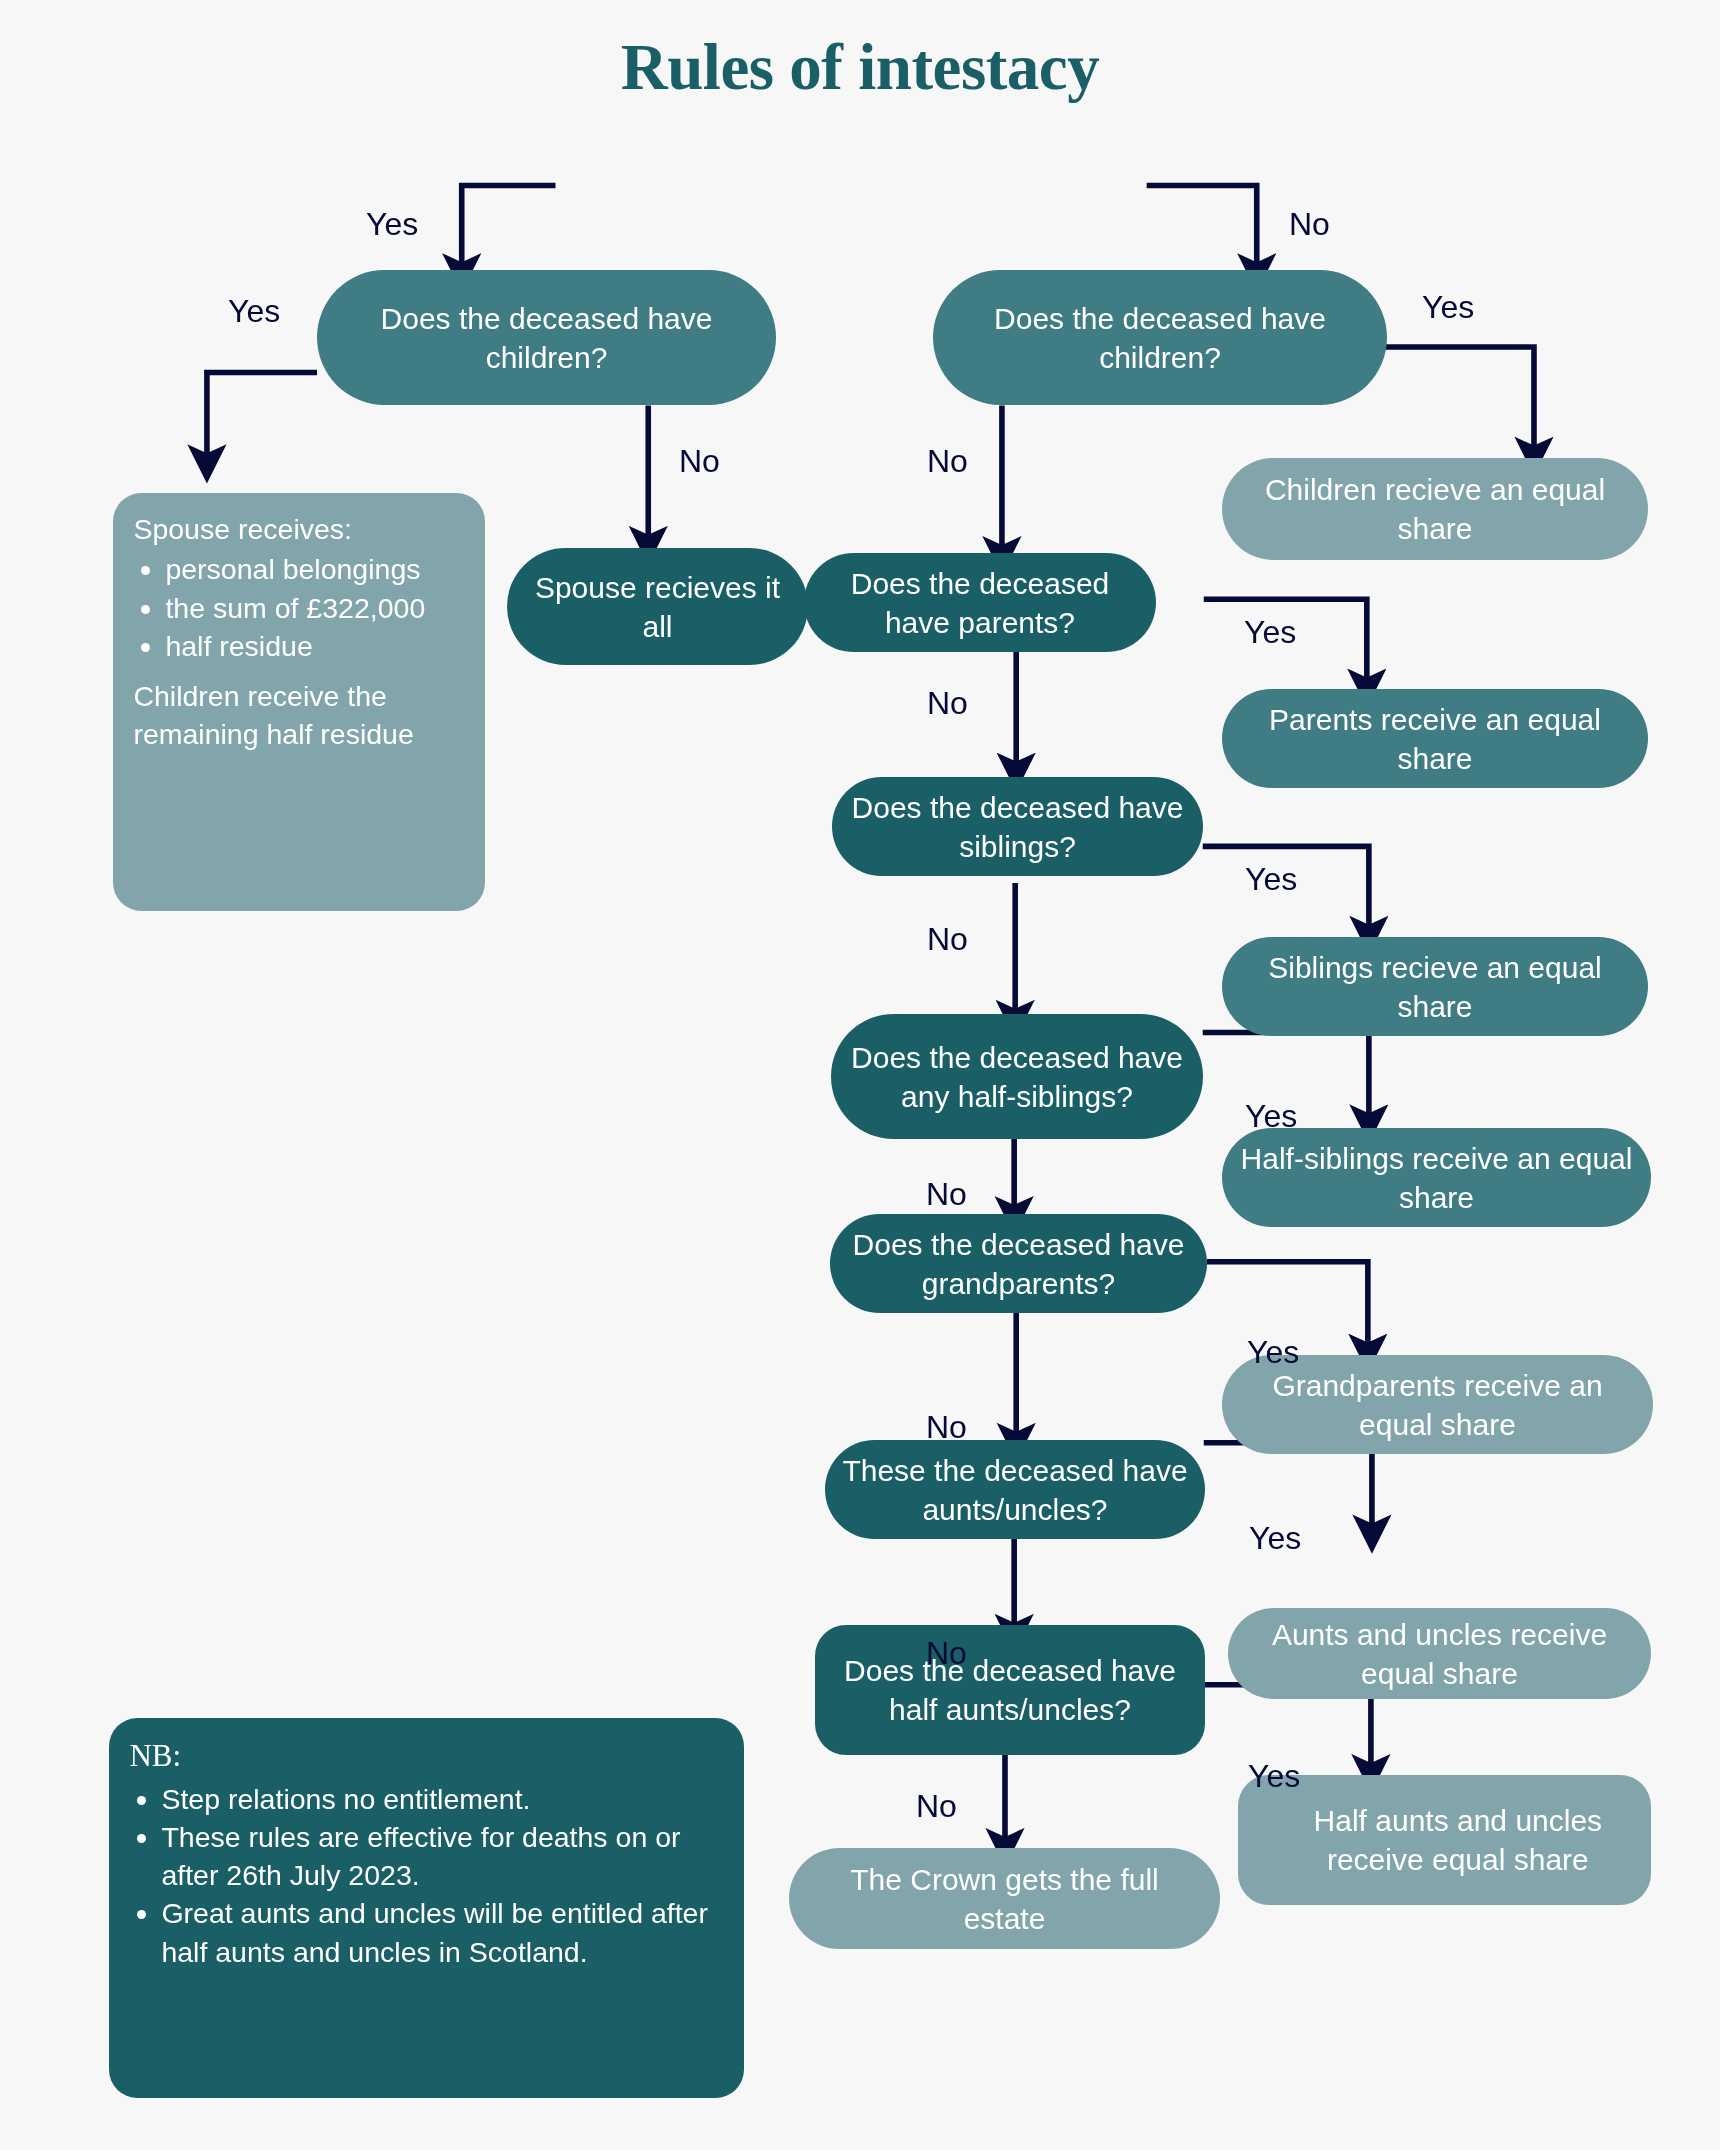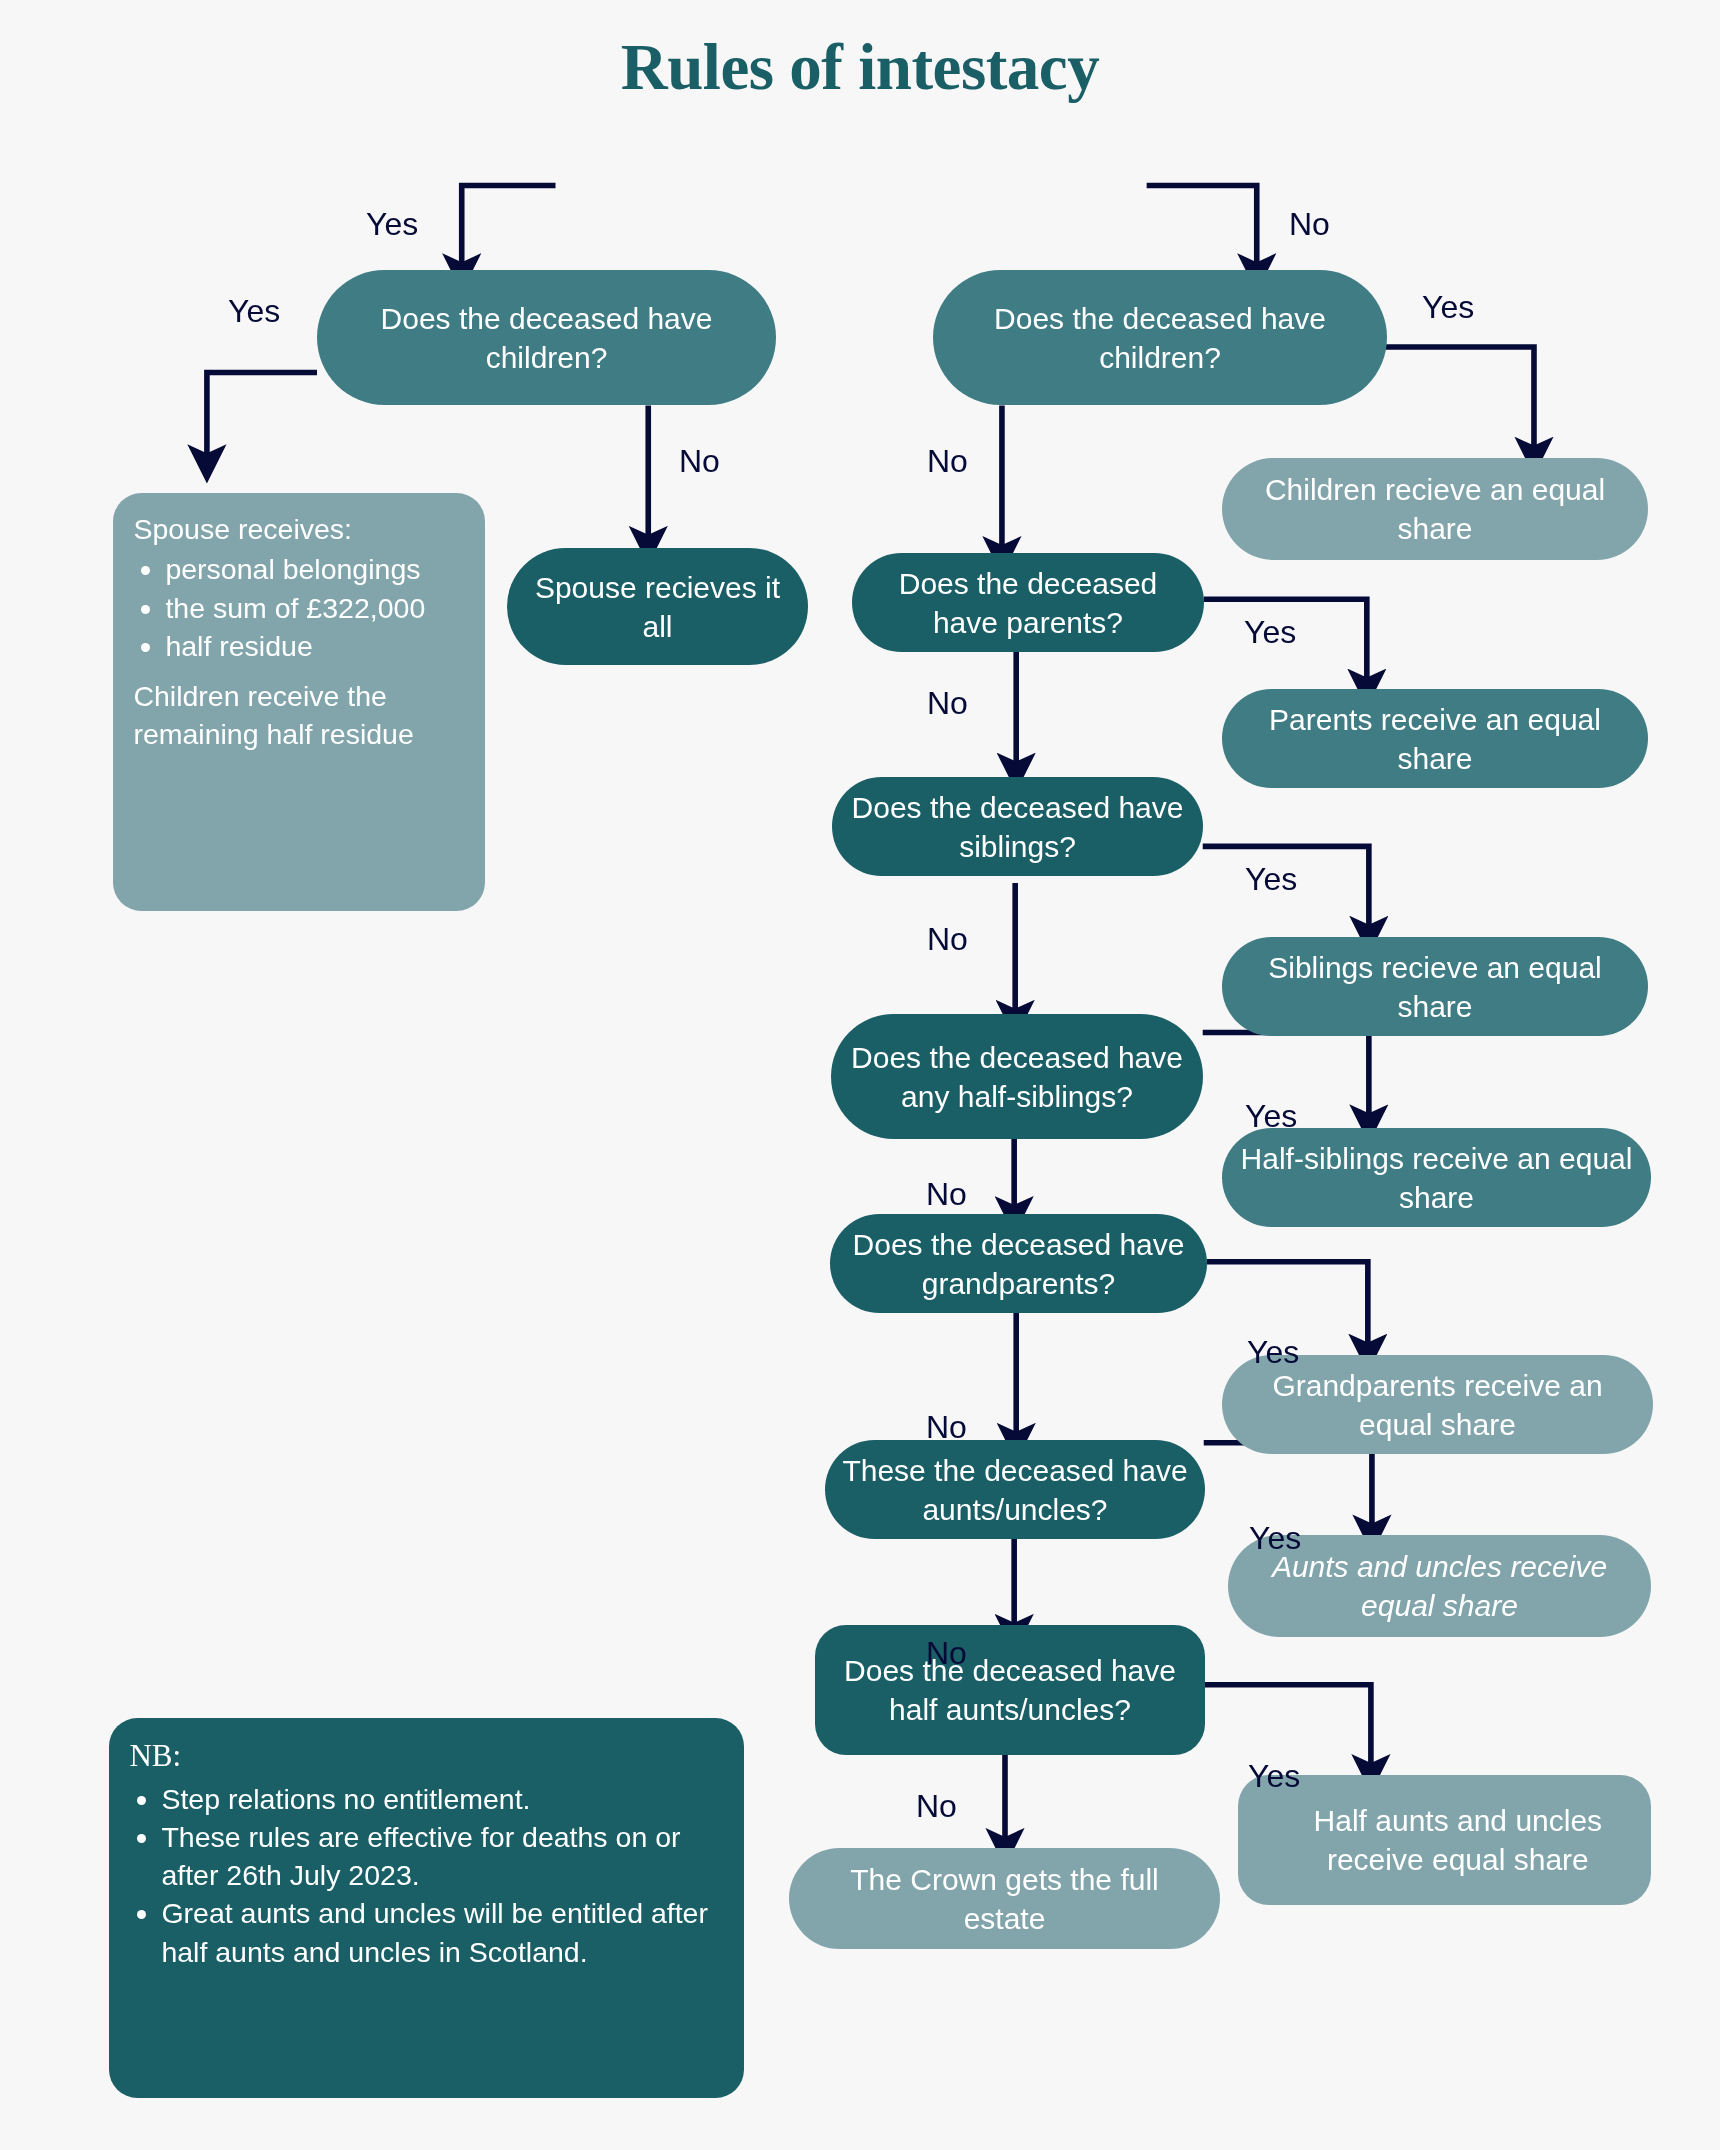--- a/index.html
+++ b/index.html
@@ -149,21 +149,21 @@
   </div>
 
   <div class="node c-dark" style="left:507px;top:548px;width:301px;height:117px;">
     <span>Spouse recieves it all</span>
   </div>
 
   <div class="node c-light" style="left:1222px;top:458px;width:426px;height:102px;">
     <span>Children recieve an equal share</span>
   </div>
 
-  <div class="node c-dark" style="left:852px;top:553px;width:352px;height:99px;">
+  <div class="node c-dark" style="left:804px;top:553px;width:352px;height:99px;">
     <span>Does the deceased have parents?</span>
   </div>
 
   <div class="node c-mid" style="left:1222px;top:689px;width:426px;height:99px;">
     <span>Parents receive an equal share</span>
   </div>
 
   <div class="node c-dark" style="left:832px;top:777px;width:371px;height:99px;">
     <span>Does the deceased have siblings?</span>
   </div>
@@ -185,21 +185,21 @@
   </div>
 
   <div class="node c-light" style="left:1222px;top:1355px;width:431px;height:99px;">
     <span>Grandparents receive an equal share</span>
   </div>
 
   <div class="node c-dark" style="left:825px;top:1440px;width:380px;height:99px;">
     <span>These the deceased have aunts/uncles?</span>
   </div>
 
-  <div class="node c-light" style="left:1228px;top:1535px;width:423px;height:102px;font-style:italic;">
+  <div class="node c-light" style="left:1228px;top:1608px;width:423px;height:91px;">
     <span>Aunts and uncles receive equal share</span>
   </div>
 
   <div class="node c-dark rect" style="left:815px;top:1625px;width:390px;height:130px;">
     <span>Does the deceased have half aunts/uncles?</span>
   </div>
 
   <div class="node c-light rect" style="left:1238px;top:1775px;width:413px;height:130px;padding-left:44px;">
     <span>Half aunts and uncles receive equal share</span>
   </div>

